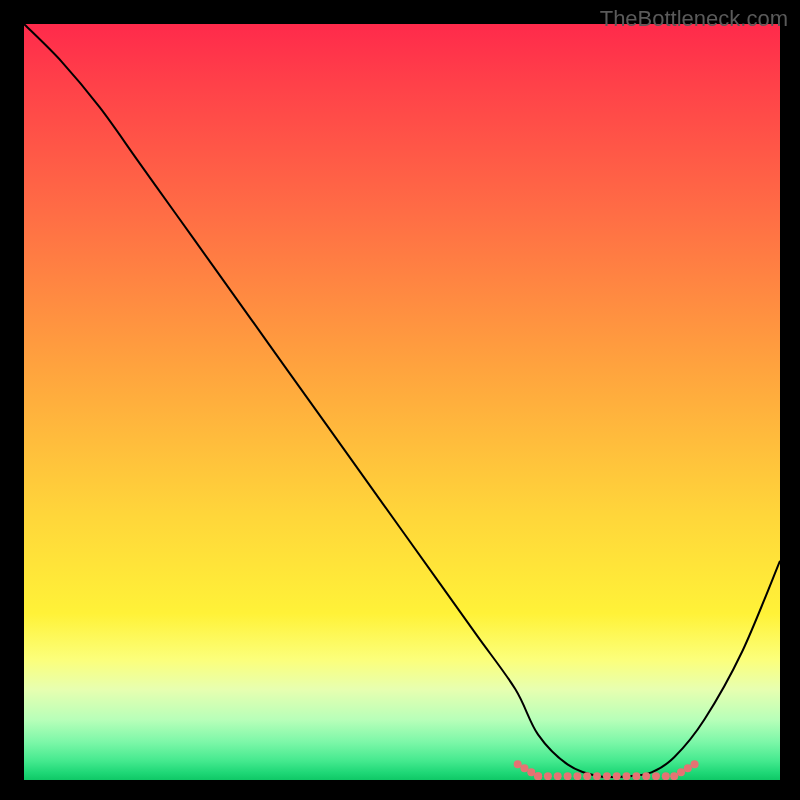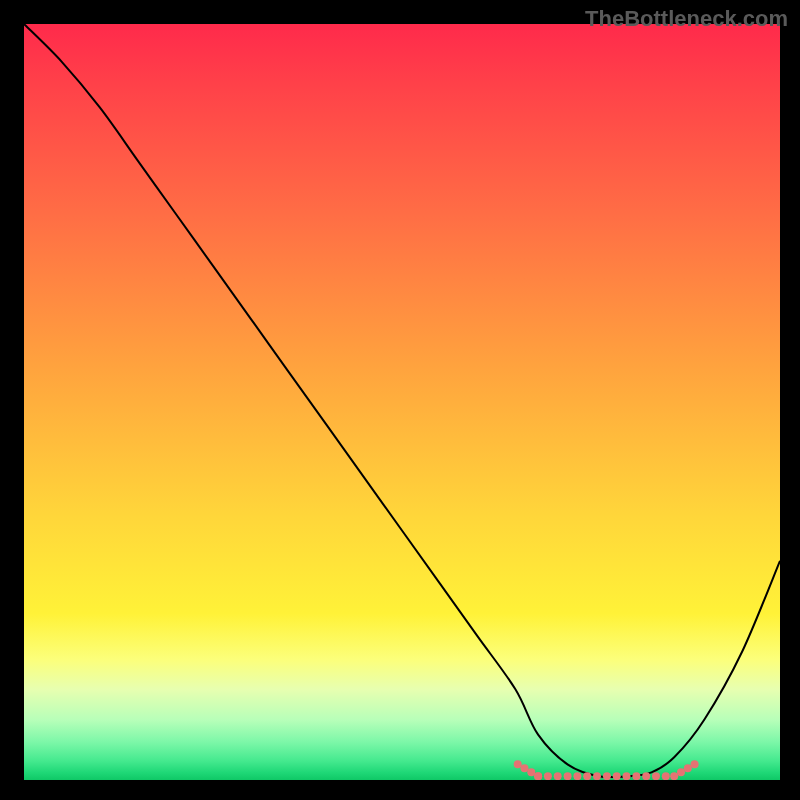--- a/index.html
+++ b/index.html
@@ -9,21 +9,21 @@
     background: #000;
     position: relative;
     font-family: Arial, sans-serif;
   }
   .watermark {
     position: absolute;
     top: 6px;
     right: 12px;
     color: #5a5a5a;
     font-size: 22px;
-    font-weight: bold;
+    font-weight: normal;
     z-index: 10;
   }
   .plot {
     position: absolute;
     left: 24px;
     top: 24px;
     width: 756px;
     height: 756px;
     overflow: hidden;
   }

